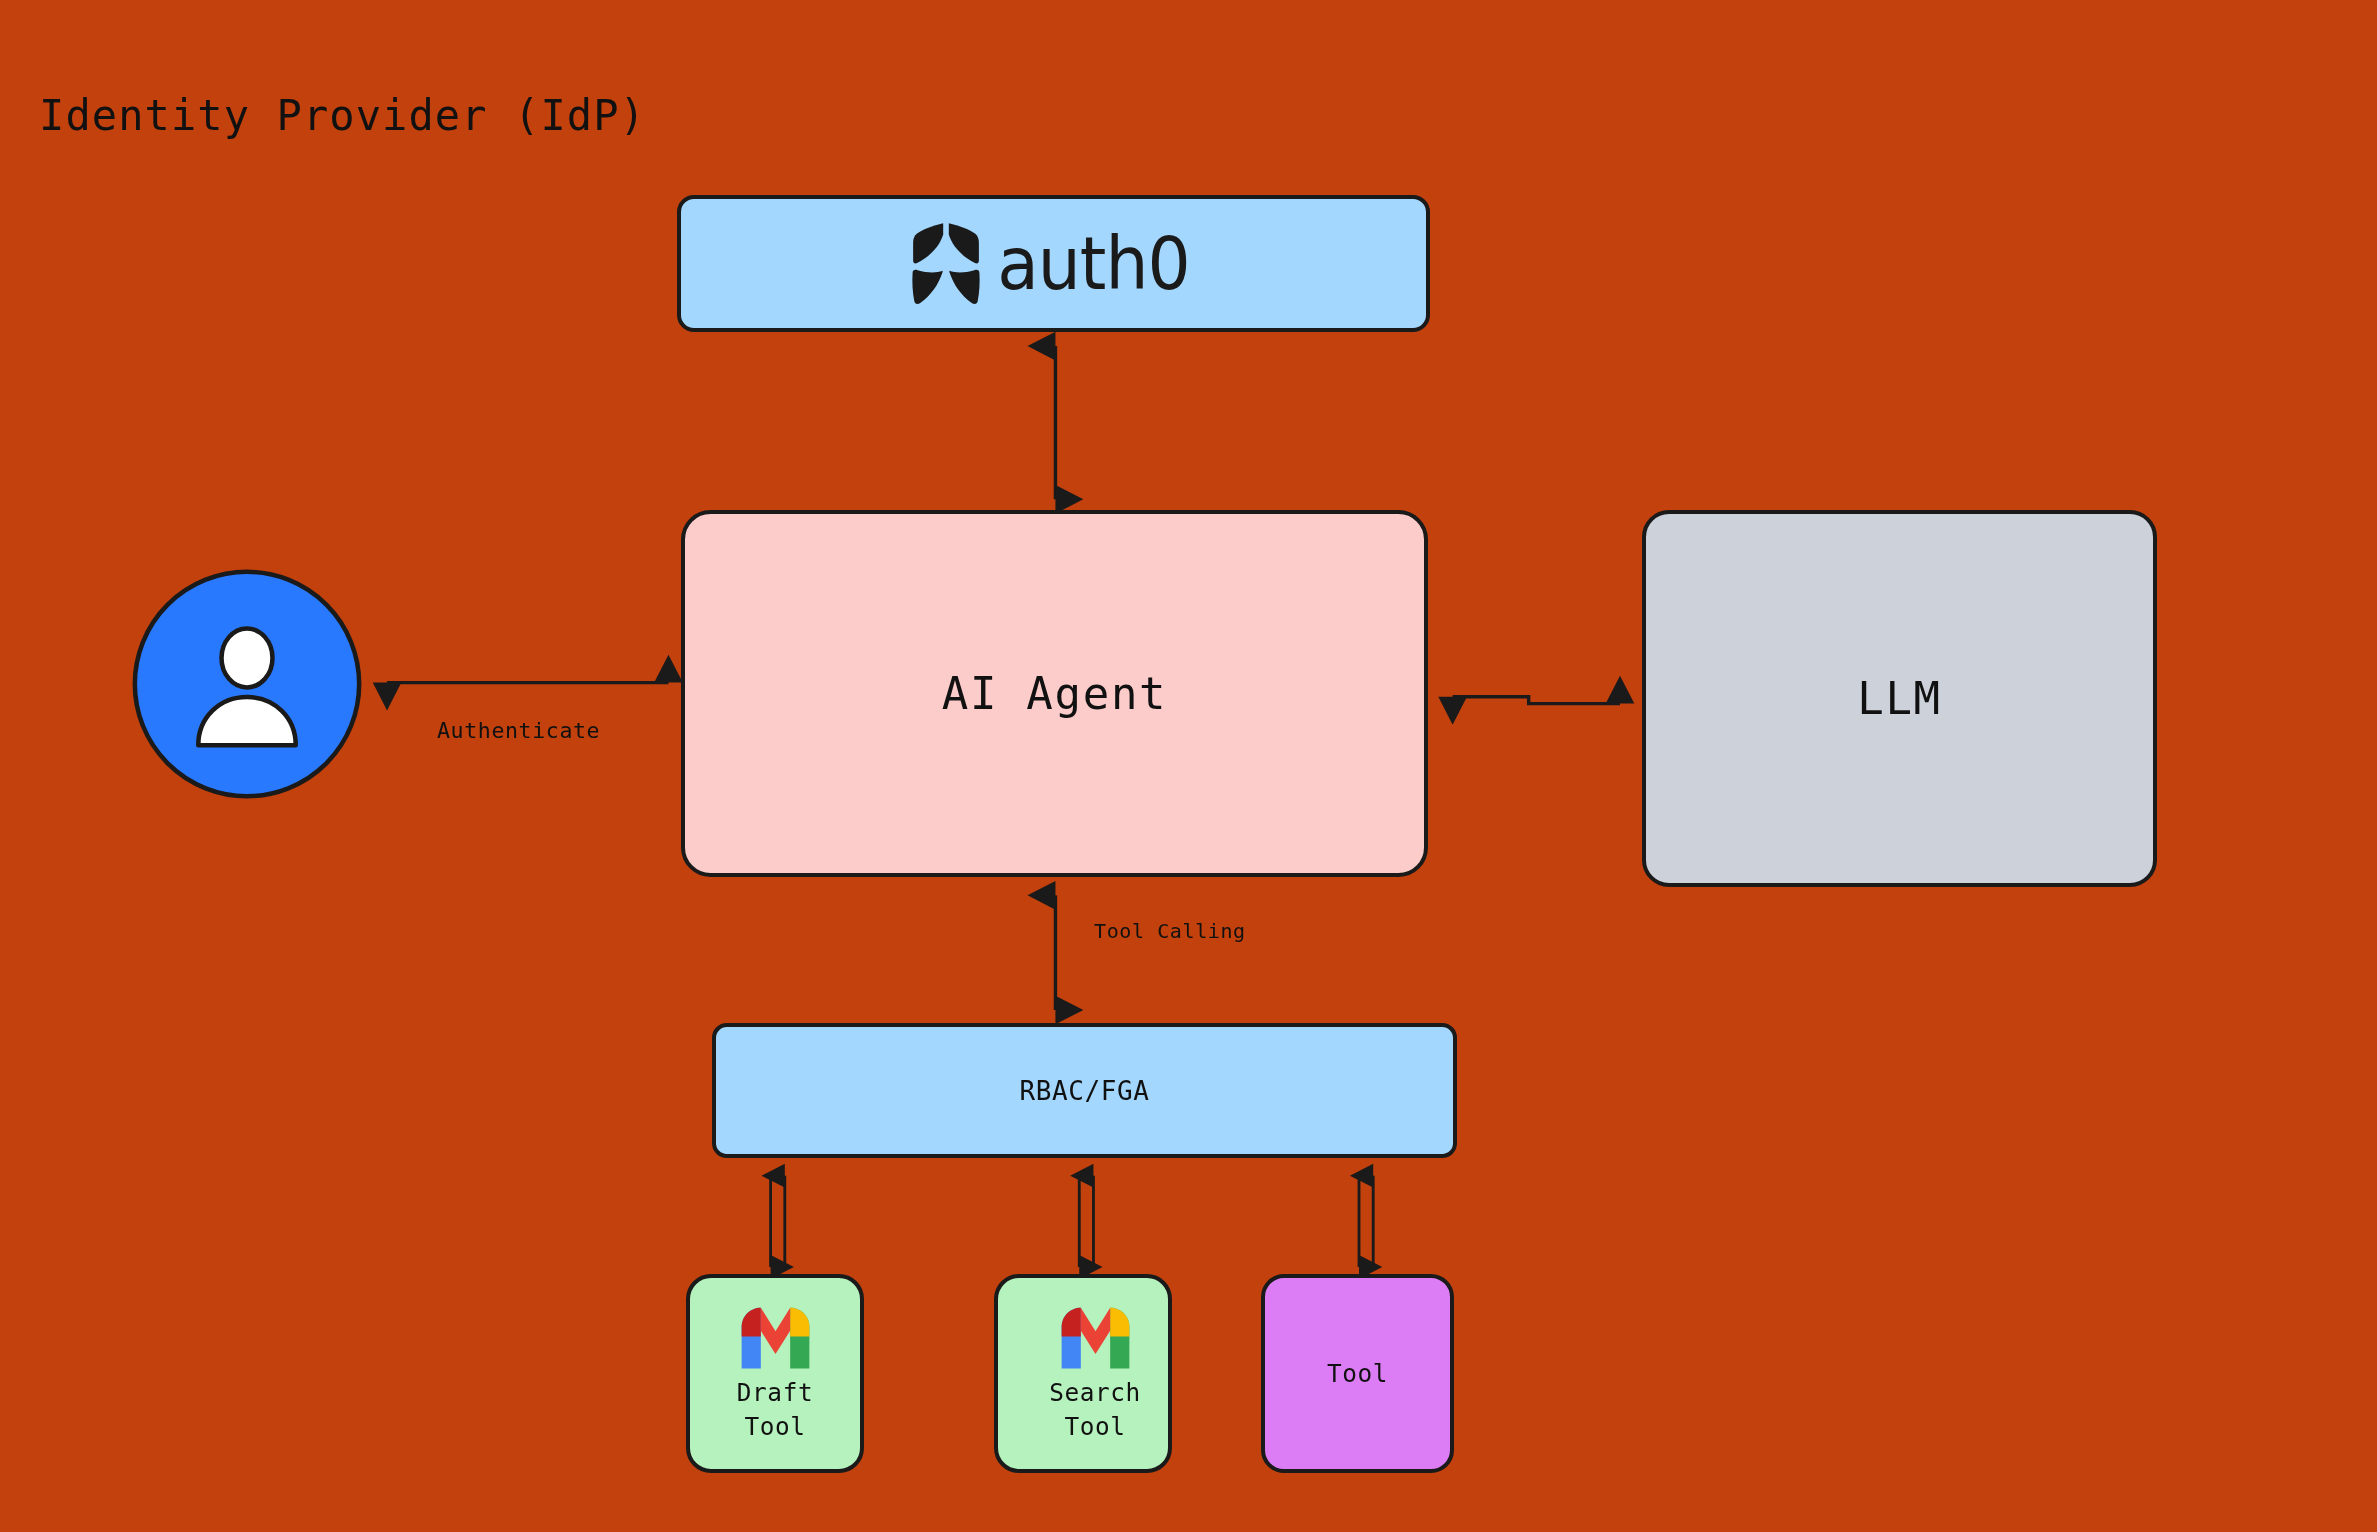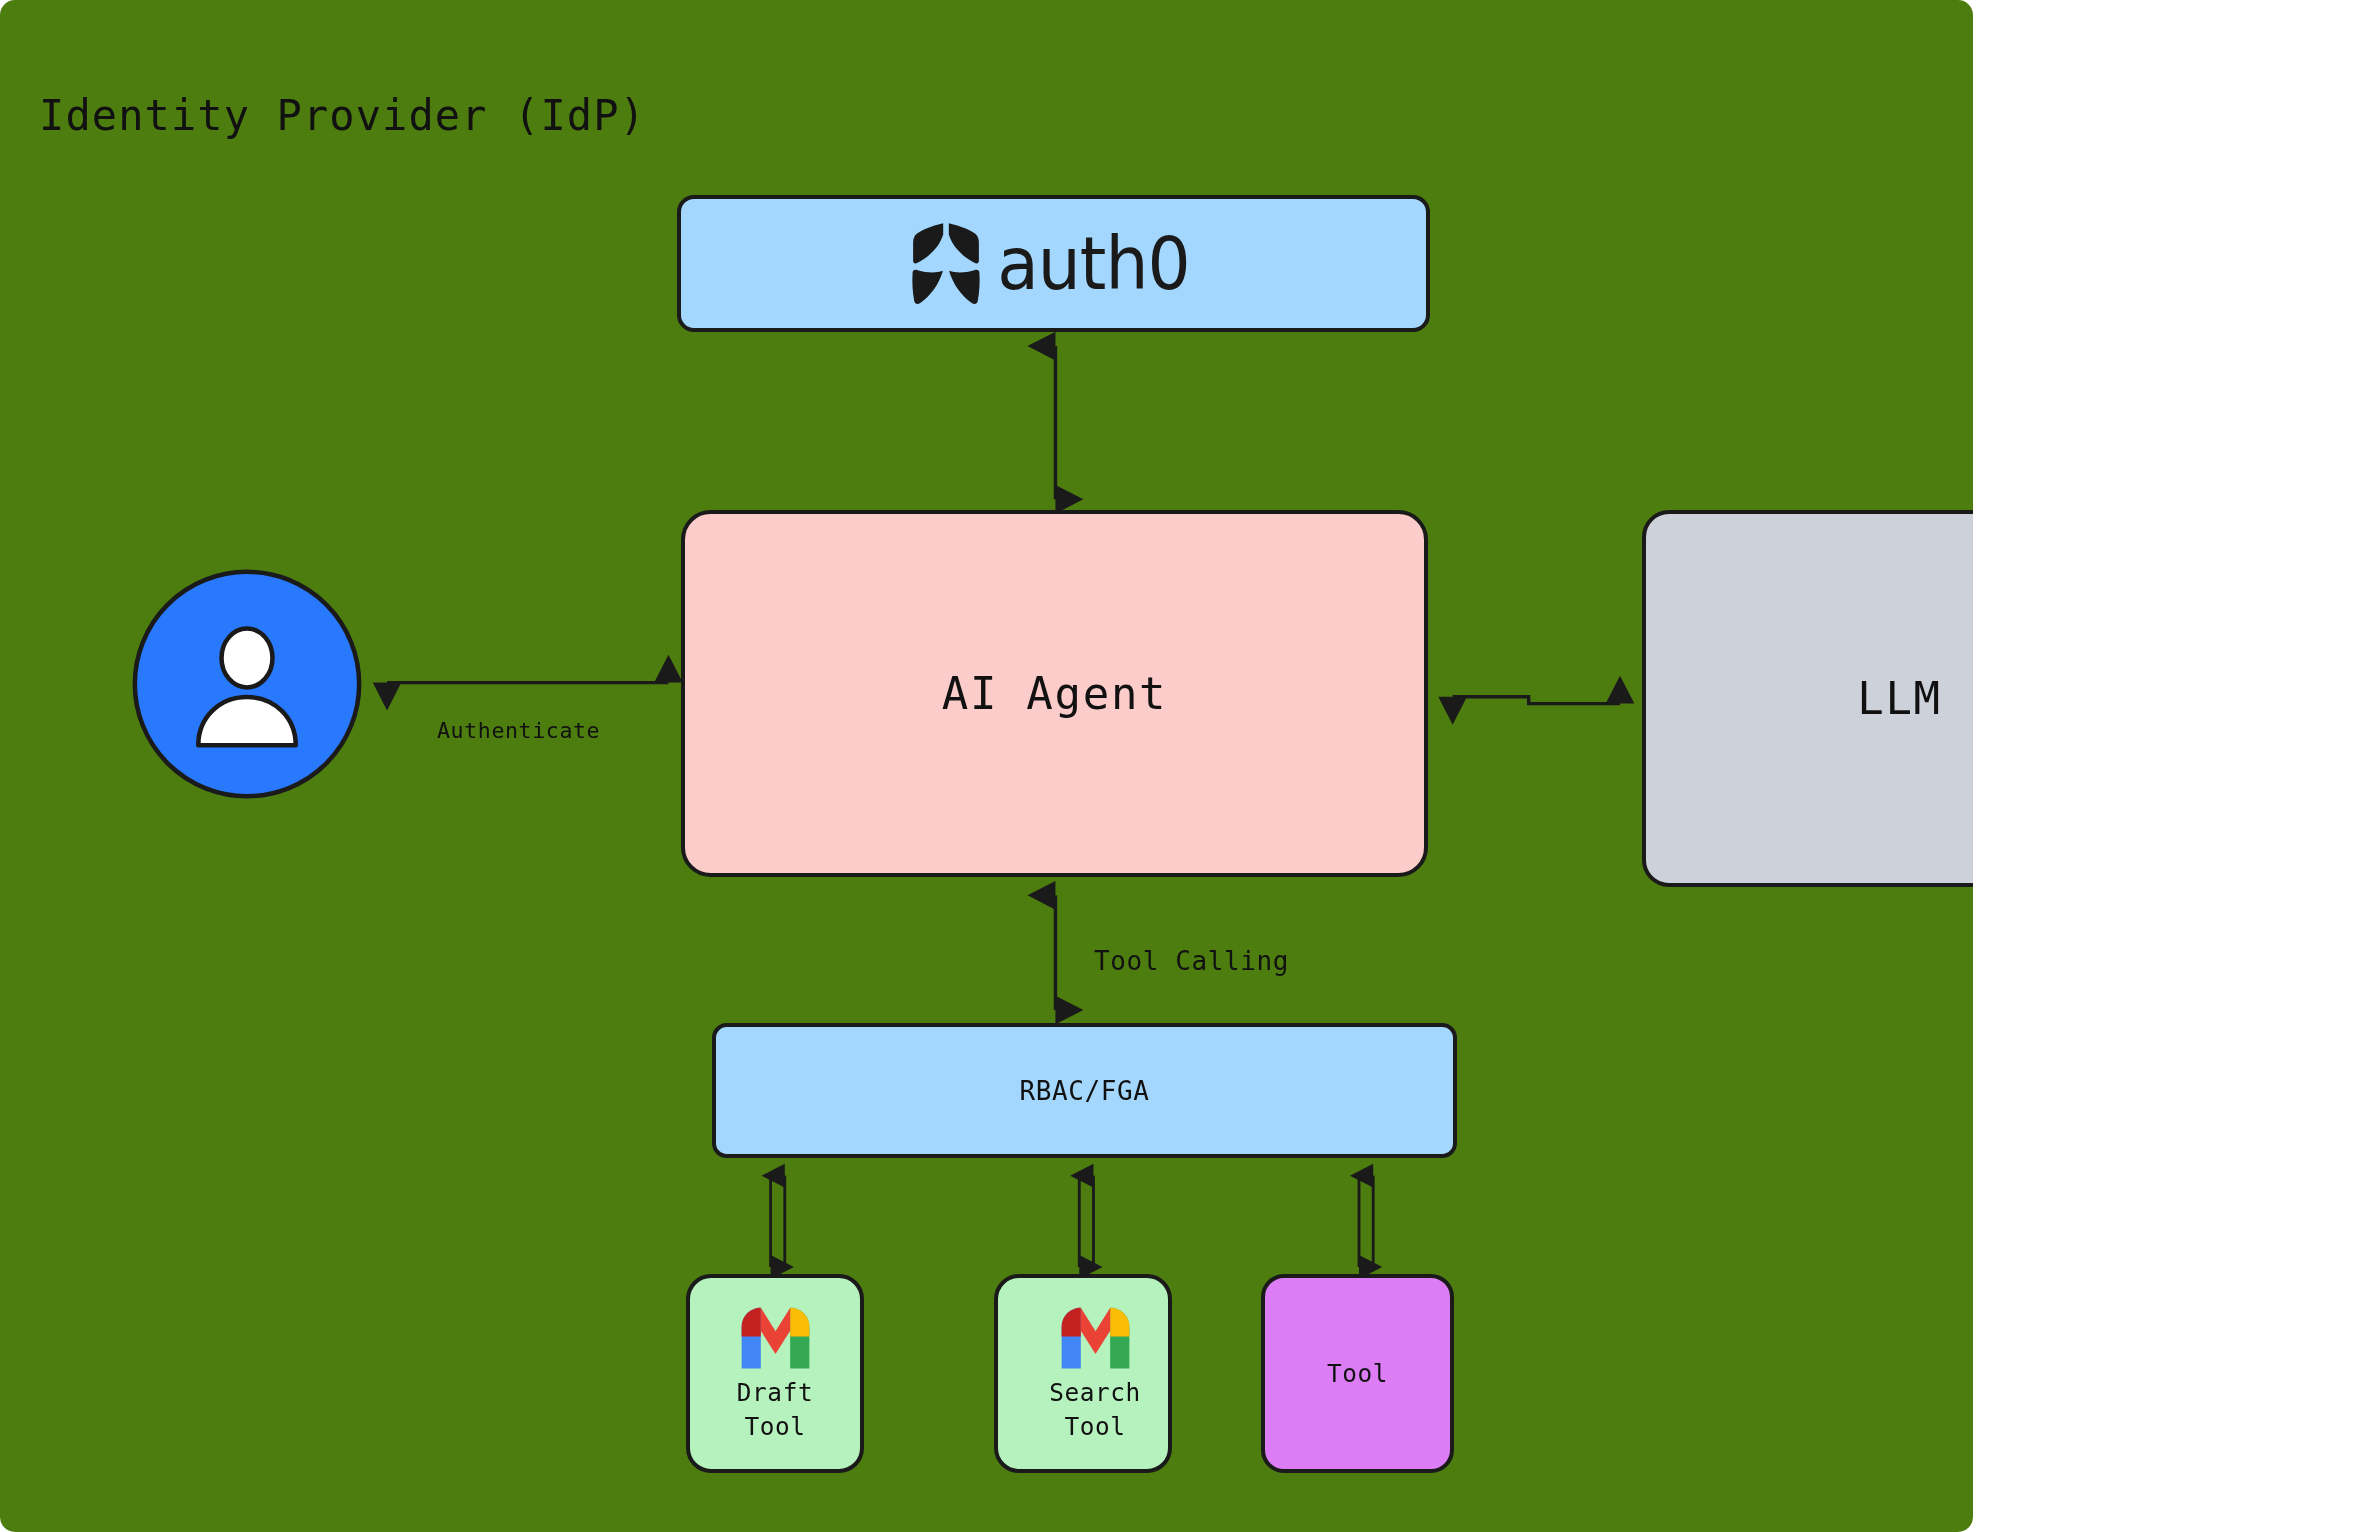--- a/index.html
+++ b/index.html
@@ -3,26 +3,25 @@
 <meta charset="utf-8">
 <title>AI Agent Identity Architecture Diagram</title>
 <style>
   html, body {
     margin: 0;
     padding: 0;
     background: #ffffff;
   }
   #canvas {
     position: relative;
-    width: 1973px;
+    width: 2377px;
     height: 1532px;
-    background: #4d7c0f;
+    background: #c2410c;
     overflow: hidden;
     font-family: "DejaVu Sans Mono", "Liberation Mono", monospace;
-    border-radius: 15px;
   }
 
   
   .node {
     position: absolute;
     box-sizing: border-box;
     border: 4px solid #1a1a1a;
     display: flex;
     align-items: center;
     justify-content: center;
@@ -162,23 +161,22 @@
   }
   #label-authenticate {
     left: 437px;
     top: 718px;
     font-size: 21.6px;
     letter-spacing: 0.6px;
   }
   #label-tool-calling {
     left: 1094px;
     top: 919px;
-    font-size: 26px;
-    letter-spacing: 0.6px;
-    margin-top: 27px;
+    font-size: 20px;
+    letter-spacing: 0.6px;
   }
 </style>
 </head>
 <body>
 
 <div id="canvas">
 
   <div id="diagram-title">Identity Provider (IdP)</div>
 
   <svg id="arrow-layer" viewBox="0 0 4189 2700" xmlns="http://www.w3.org/2000/svg">

